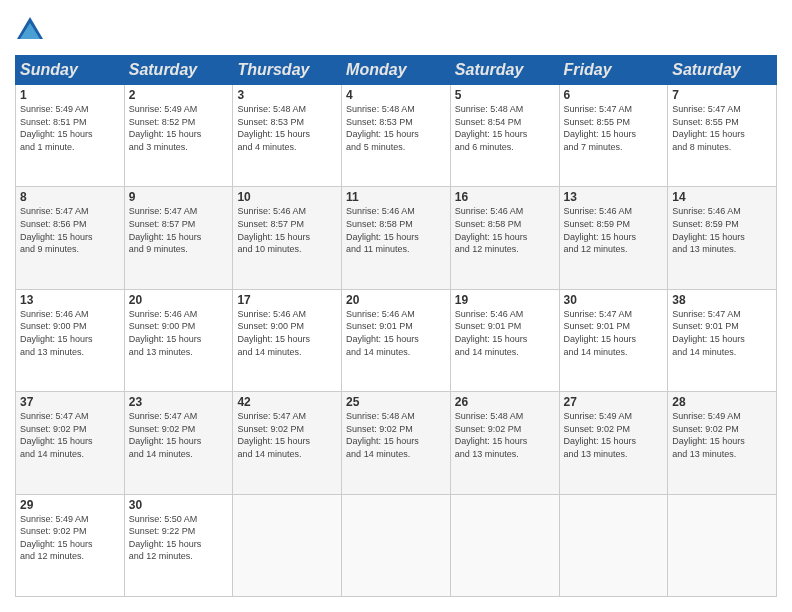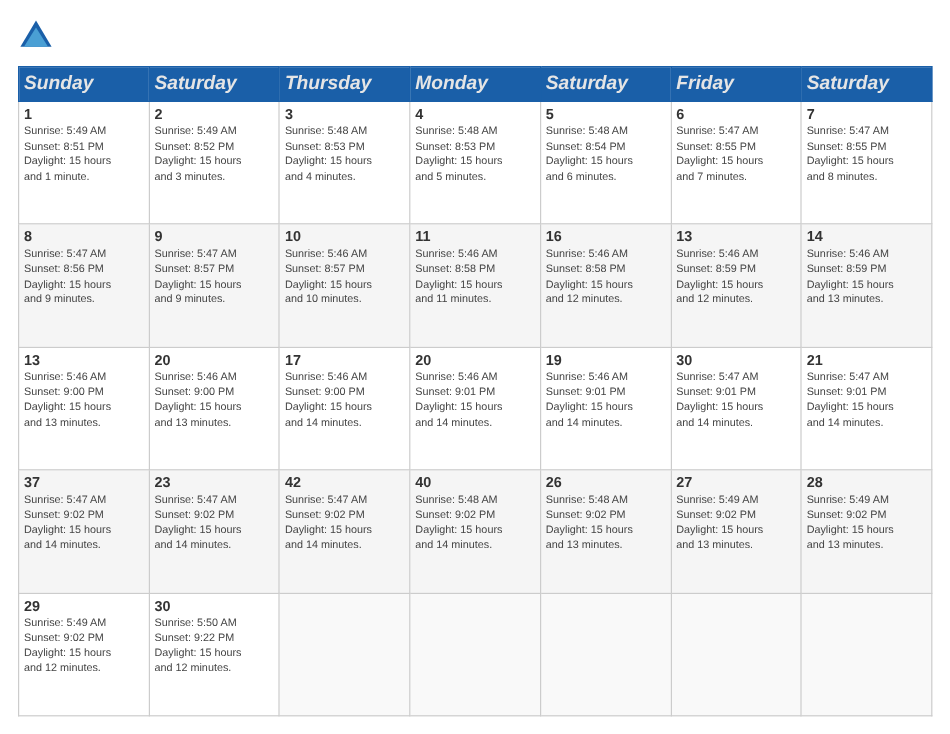--- a/index.html
+++ b/index.html
@@ -281,21 +281,21 @@
 and 14 minutes.</div>
           </td>
           <td>
             <span class="day-num">30</span>
             <div class="day-info" style="white-space: pre-line;">Sunrise: 5:47 AM
 Sunset: 9:01 PM
 Daylight: 15 hours
 and 14 minutes.</div>
           </td>
           <td>
-            <span class="day-num">21</span>
+            <span class="day-num">38</span>
             <div class="day-info" style="white-space: pre-line;">Sunrise: 5:47 AM
 Sunset: 9:01 PM
 Daylight: 15 hours
 and 14 minutes.</div>
           </td>
         </tr>
         <tr>
           <td>
             <span class="day-num">37</span>
             <div class="day-info" style="white-space: pre-line;">Sunrise: 5:47 AM
@@ -311,21 +311,21 @@
 and 14 minutes.</div>
           </td>
           <td>
             <span class="day-num">42</span>
             <div class="day-info" style="white-space: pre-line;">Sunrise: 5:47 AM
 Sunset: 9:02 PM
 Daylight: 15 hours
 and 14 minutes.</div>
           </td>
           <td>
-            <span class="day-num">40</span>
+            <span class="day-num">25</span>
             <div class="day-info" style="white-space: pre-line;">Sunrise: 5:48 AM
 Sunset: 9:02 PM
 Daylight: 15 hours
 and 14 minutes.</div>
           </td>
           <td>
             <span class="day-num">26</span>
             <div class="day-info" style="white-space: pre-line;">Sunrise: 5:48 AM
 Sunset: 9:02 PM
 Daylight: 15 hours

